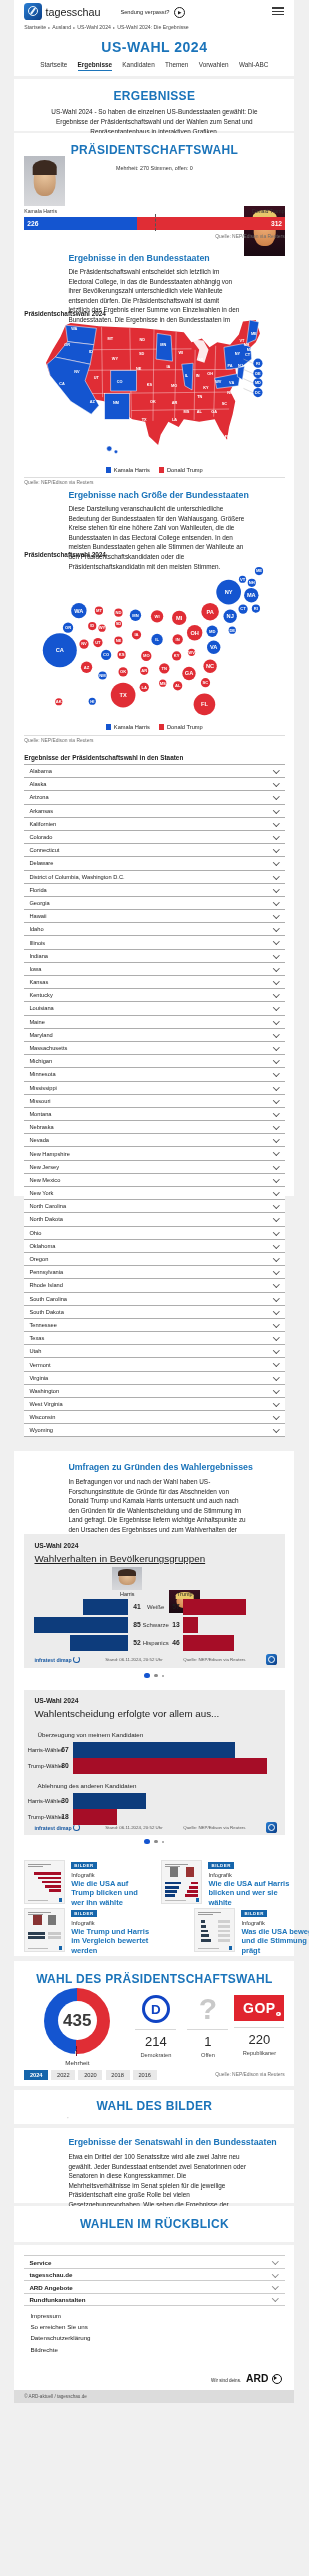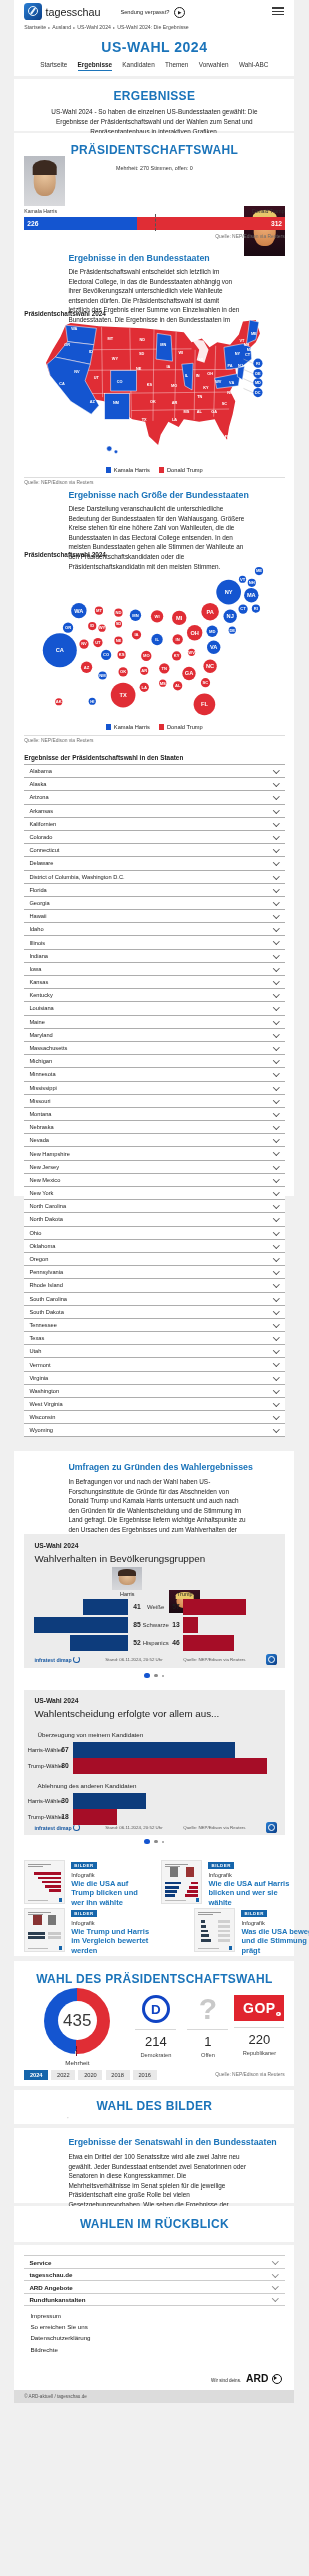--- a/index.html
+++ b/index.html
@@ -75,21 +75,21 @@
   .thumb .bar{position:absolute;height:2.6px;}
   .thumb .ft{position:absolute;left:2.6px;bottom:2.1px;width:20.6px;height:1px;background:#bbb;}
   .thumb .fsq{position:absolute;right:2.1px;bottom:1.5px;width:3.1px;height:3.1px;background:#1565ab;}
   .thumb .ph{position:absolute;top:6.2px;width:8.2px;height:10.3px;background:#777;}
   .t-body{position:absolute;left:47px;top:1px;right:0;}
   .tag{display:inline-block;background:#1565ab;color:#fff;font-size:4.4px;font-weight:bold;letter-spacing:0.5px;padding:1px 3.1px;}
   .t-kicker{font-size:5.7px;color:#333;margin-top:2.6px;}
   .t-title{font-size:7.5px;font-weight:bold;color:#1b74ba;line-height:1.25;margin-top:1.5px;cursor:pointer;}
   
   .donut{position:relative;width:66px;height:66px;border-radius:50%;}
-  .donut .hole{position:absolute;left:13.4px;top:13.4px;width:39px;height:39px;background:#fff;border-radius:50%;display:flex;align-items:center;justify-content:center;font-size:17px;color:#3a3a3a;}
+  .donut .hole{position:absolute;left:13.4px;top:13.4px;width:39px;height:39px;background:#fff;border-radius:50%;display:flex;align-items:center;justify-content:center;font-size:17px;color:#3a3a3a;font-weight:bold;}
   .donut .dash{position:absolute;left:32px;bottom:-2.1px;height:10.3px;border-left:1px dashed #7a1020;}
   .dlogo{width:28px;height:28px;border-radius:50%;border:3.6px solid #1044c4;box-sizing:border-box;display:flex;align-items:center;justify-content:center;font-size:13.4px;font-weight:bold;color:#1044c4;background:#fff;}
   .qmark{font-size:30px;font-weight:bold;color:#c9c9c9;line-height:28px;}
   .goplogo{width:50px;height:26px;background:#e0242e;color:#fff;display:flex;align-items:center;justify-content:center;font-size:14px;font-weight:bold;letter-spacing:0.5px;position:relative;}
   .goplogo i{position:absolute;right:3.6px;bottom:4.6px;width:4.6px;height:4.6px;border-radius:50%;background:#fff;font-style:normal;font-size:3.1px;color:#e0242e;text-align:center;line-height:4.6px;}
   .hcol{position:absolute;text-align:center;}
   .hval{font-size:13px;color:#2a2a2a;border-top:0.5px solid #d8d8d8;padding-top:4.1px;margin-top:6.2px;}
   .hlabel{font-size:5.7px;color:#444;margin-top:3.1px;}
   .tabs{position:absolute;display:flex;gap:3.1px;}
   .tab{font-size:5.7px;padding:2.1px 5.7px;background:#e9e9e9;color:#333;cursor:pointer;}
@@ -590,21 +590,21 @@
         </div>
       </div>
   </div>
 
   <div class="card" style="top:1451px;height:505px;">
     <div class="abs blue-h sub-h" style="left:54px;top:11.3px;">Umfragen zu Gründen des Wahlergebnisses</div>
     <div class="abs para" style="left:54px;top:26px;width:178px;">In Befragungen vor und nach der Wahl haben US-Forschungsinstitute die Gründe für das Abschneiden von Donald Trump und Kamala Harris untersucht und auch nach den Gründen für die Wahlentscheidung und die Stimmung im Land gefragt. Die Ergebnisse liefern wichtige Anhaltspunkte zu den Ursachen des Ergebnisses und zum Wahlverhalten der verschiedenen Bevölkerungsgruppen.</div>
 
     <div class="abs gcard" style="left:9.8px;top:83px;width:261px;height:134px;">
       <div class="abs kicker" style="left:10.3px;top:8.2px;">US-Wahl 2024</div>
-      <div class="abs gtitle" style="left:10.3px;top:18.5px;">Wahlverhalten in Bevölkerungsgruppen</div>
+      <div class="abs gtitle" style="left:10.3px;top:18.5px;text-decoration:underline;">Wahlverhalten in Bevölkerungsgruppen</div>
       <div class="abs photo" style="left:88px;top:33px;width:30px;height:23px;">
           <span class="hair"></span>
         </div>
       <div class="abs photo dark" style="left:145px;top:33px;width:31px;height:23px;">
           <span class="hair"></span>
         </div>
       <div class="abs" style="left:88px;top:57px;width:30px;text-align:center;font-size:5.4px;">Harris</div>
       <div class="abs" style="left:145px;top:57px;width:31px;text-align:center;font-size:5.4px;">Trump</div>
       <div id="demoRows">
           <div class="demo-row" style="top: 65px;">

